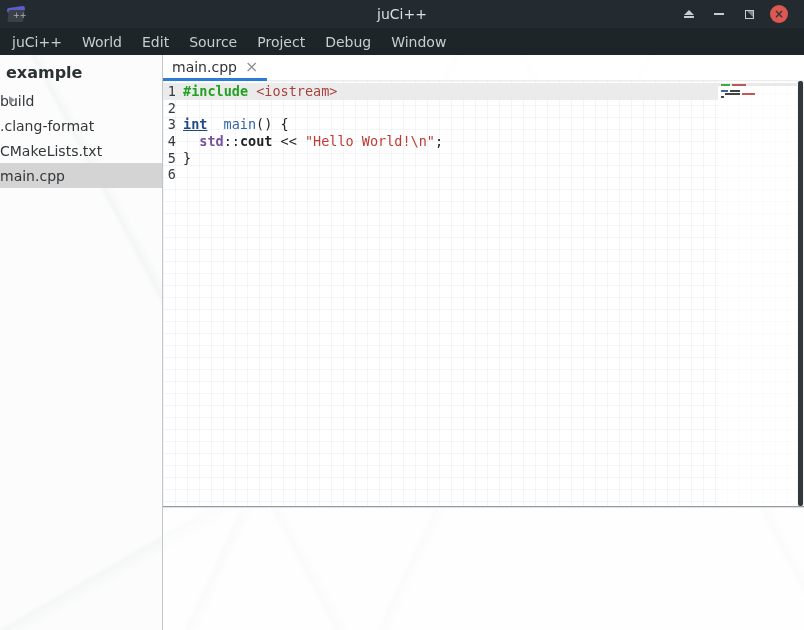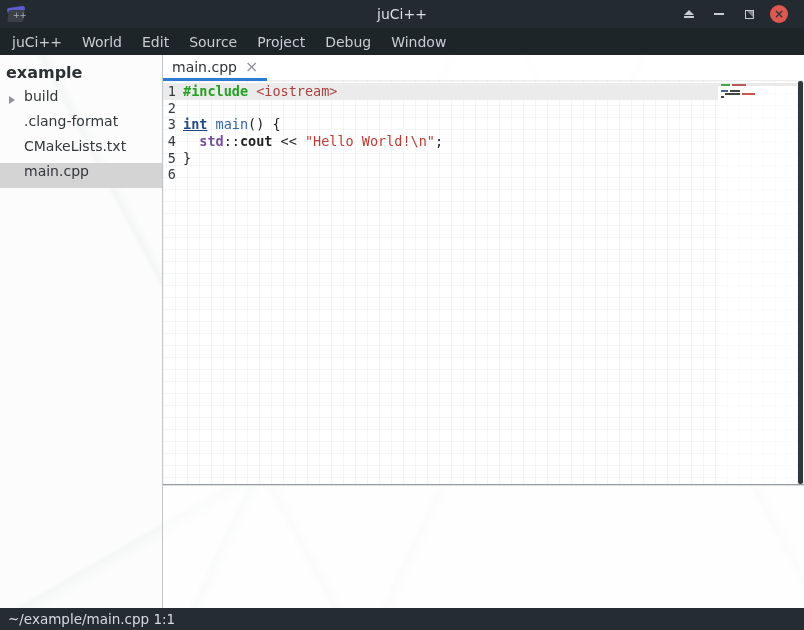--- a/index.html
+++ b/index.html
@@ -34,21 +34,21 @@
     background:
       linear-gradient(115deg, transparent 42%, rgba(120,150,150,0.07) 42.5%, transparent 43.5%, transparent 60%, rgba(120,150,150,0.05) 60.5%, transparent 61.5%),
       linear-gradient(62deg,  transparent 30%, rgba(120,150,150,0.06) 30.5%, transparent 31.5%, transparent 74%, rgba(120,150,150,0.05) 74.5%, transparent 75.5%),
       linear-gradient(150deg, transparent 55%, rgba(120,150,150,0.05) 55.5%, transparent 57%),
       #fcfcfc;
   }
 
   
   .sidebar { width: 162px; flex: none; padding-top: 3px; font-size: 14px; color: #32373a; overflow: hidden; }
   .tree-root { font-weight: bold; color: #2c3134; padding: 5px 6px 6px 6px; font-size: 16px; }
-  .tree-item { height: 25px; display: flex; padding-left: 24px; position: relative; cursor: default; }
+  .tree-item { height: 25px; display: flex; align-items: center; position: relative; cursor: default; }
   .tree-item.selected { background: #d4d4d4; }
   .expander { position: absolute; left: 9px; top: 8px; width: 0; height: 0;
     border-top: 4px solid transparent; border-bottom: 4px solid transparent; border-left: 6px solid #8f969b; }
   .v-divider { width: 1px; flex: none; background: #c2c6c8; cursor: col-resize; }
 
   
   .main { flex: 1; display: flex; flex-direction: column; min-width: 0; }
   .tabbar { height: 26px; flex: none; background: rgba(255,255,255,0.85); display: flex; border-bottom: 1px solid #ececec; }
   .tab { display: flex; align-items: center; gap: 8px; padding: 0 9px; font-size: 14px; color: #2e3438; height: 26px; margin-bottom: -1px; }
   .tab.active { border-bottom: 3px solid #2e7bd2; }
@@ -149,21 +149,21 @@
           <div class="tab active">
             <span>main.cpp</span>
             <span class="tab-close">×</span>
           </div>
         </div>
 
       <div class="editor">
         <div class="code-col" id="code-col">
             <div class="line hl"><span class="ln">1</span><span class="seg" style="color: rgb(34, 160, 34); font-weight: bold;">#include</span><span class="seg" style="color: rgb(34, 34, 34);"> </span><span class="seg" style="color: rgb(168, 66, 62);">&lt;iostream&gt;</span></div>
             <div class="line"><span class="ln">2</span></div>
-            <div class="line"><span class="ln">3</span><span class="seg bold" style="color: rgb(32, 74, 135); text-decoration: underline;">int</span><span class="seg" style="color: rgb(34, 34, 34);"> </span><span class="seg" style="color: rgb(52, 101, 164);">main</span><span class="seg" style="color: rgb(34, 34, 34);">() {</span></div>
+            <div class="line"><span class="ln">3</span><span class="seg bold" style="color: rgb(32, 74, 135); text-decoration: underline;">int</span><span class="seg" style="color: rgb(34, 34, 34);"> </span><span class="seg" style="color: rgb(52, 101, 164); margin-left: 8px;">main</span><span class="seg" style="color: rgb(34, 34, 34);">() {</span></div>
             <div class="line"><span class="ln">4</span><span class="seg" style="color: rgb(34, 34, 34);">  </span><span class="seg bold" style="color: rgb(118, 79, 157);">std</span><span class="seg" style="color: rgb(34, 34, 34);">::</span><span class="seg bold" style="color: rgb(34, 34, 34);">cout</span><span class="seg" style="color: rgb(34, 34, 34);"> &lt;&lt; </span><span class="seg" style="color: rgb(191, 58, 50);">"Hello World!\n"</span><span class="seg" style="color: rgb(34, 34, 34);">;</span></div>
             <div class="line"><span class="ln">5</span><span class="seg" style="color: rgb(34, 34, 34);">}</span></div>
             <div class="line"><span class="ln">6</span></div>
           </div>
         <div class="minimap" id="minimap">
             <div class="mini-row hl">
               <span class="mini-bar" style="width: 9px; background: rgb(34, 160, 34);"></span>
               <span class="mini-bar" style="width: 14px; background: rgb(168, 66, 62);"></span>
             </div>
             <div class="mini-row"></div>
@@ -183,16 +183,13 @@
         <div class="scrollbar">
           <div class="scroll-thumb"></div>
         </div>
       </div>
 
       <div class="h-divider"></div>
       <div class="bottom-pane"></div>
     </div>
   </div>
 
-  <div class="statusbar">
-    <span class="status-text">~/example/main.cpp 1:1</span>
-  </div>
 </div>
 
 </body></html>

